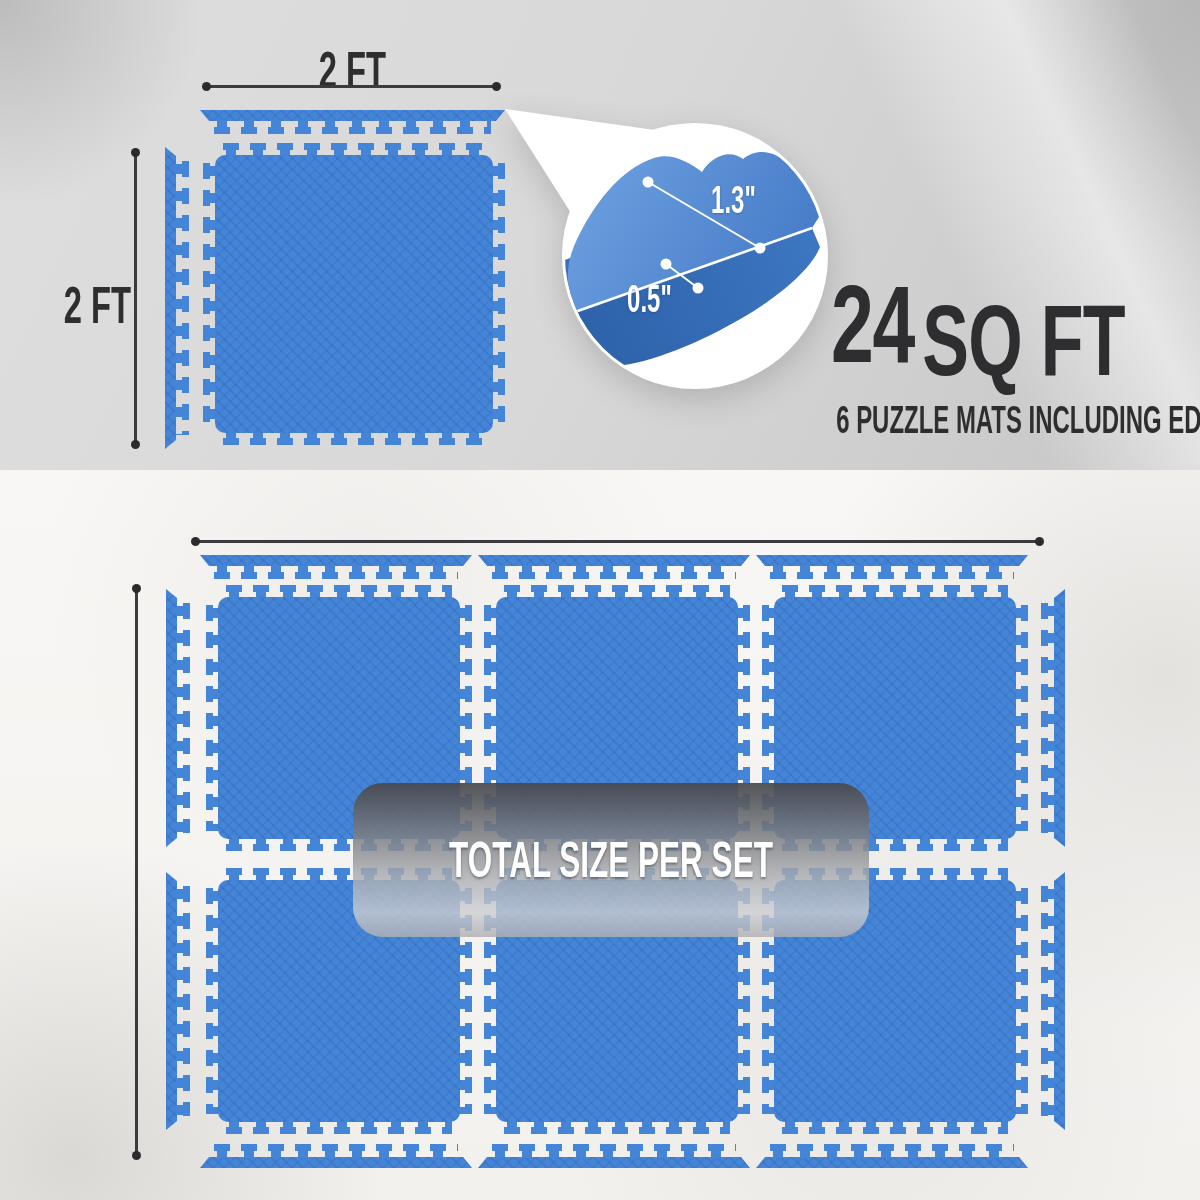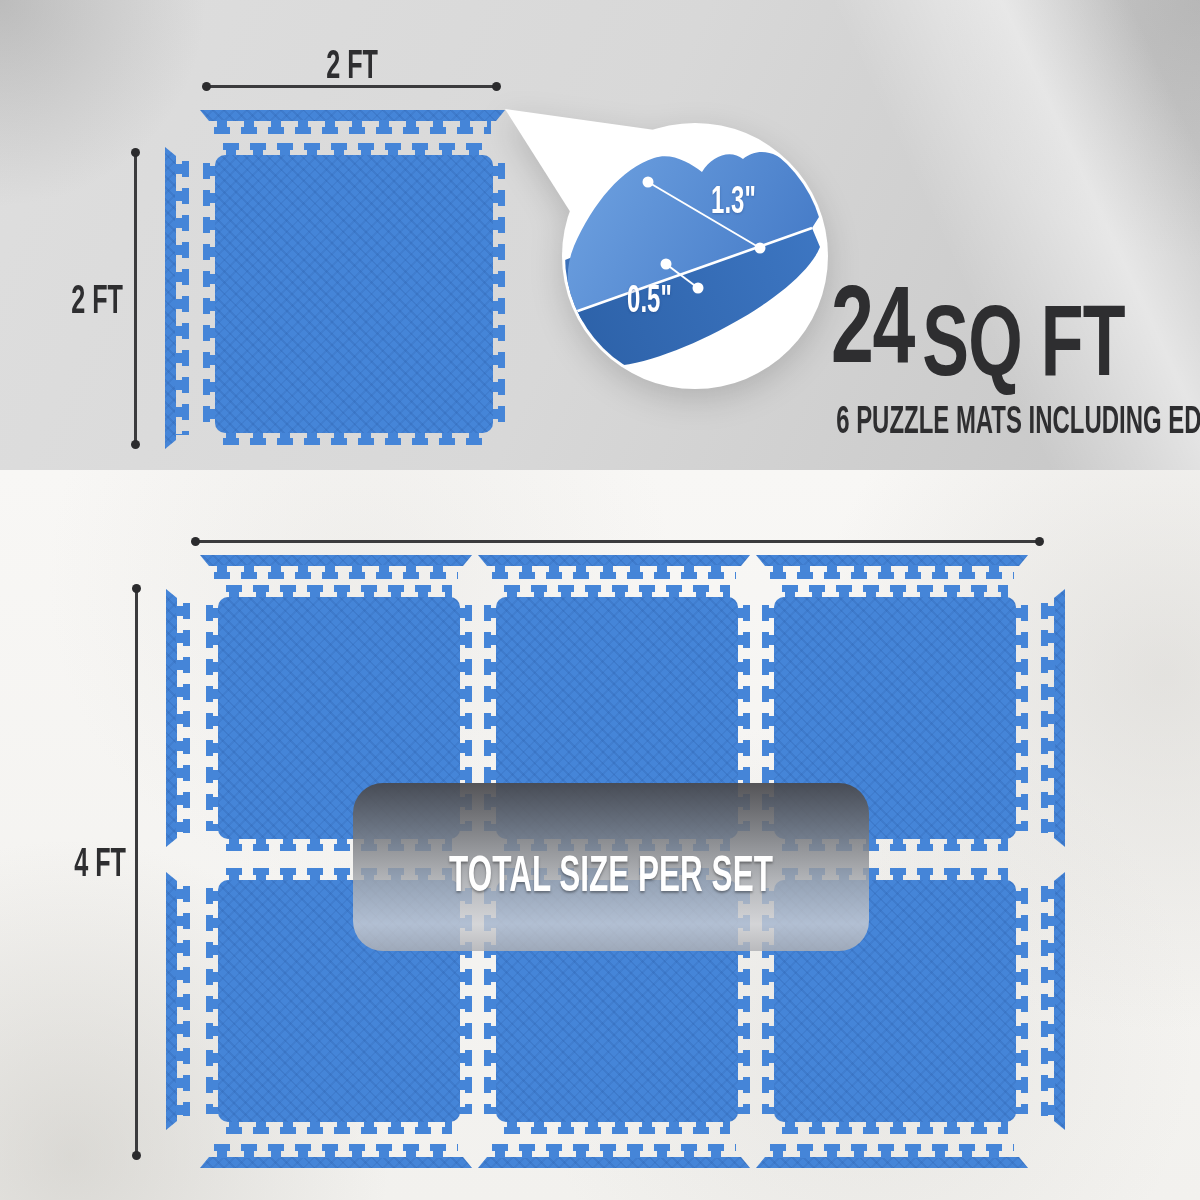--- a/index.html
+++ b/index.html
@@ -29,21 +29,21 @@
     background:
       radial-gradient(circle at 6% 94%, rgba(178,176,170,.38) 0, rgba(0,0,0,0) 24%),
       radial-gradient(circle at 97% 28%, rgba(183,181,176,.30) 0, rgba(0,0,0,0) 28%),
       radial-gradient(circle at 72% 78%, rgba(188,186,181,.20) 0, rgba(0,0,0,0) 32%),
       radial-gradient(circle at 30% 15%, rgba(200,198,193,.18) 0, rgba(0,0,0,0) 30%),
       linear-gradient(#f8f7f5,#f2f1ee);
   }
   
   .dim-line{position:absolute;background:#3b3b3d;}
   .dim-dot{position:absolute;width:9px;height:9px;border-radius:50%;background:#2b2b2d;}
-  .dim-label{position:absolute;font-weight:bold;color:var(--accent-text);text-align:center;line-height:1;font-size:40px;}
+  .dim-label{position:absolute;font-weight:bold;color:var(--accent-text);text-align:center;line-height:1;font-size:52px;}
   .cond{display:inline-block;transform:scaleX(.63);transform-origin:center;white-space:nowrap;}
   
   .mat{position:absolute;}
   .mat-core{
     position:absolute;left:12px;right:12px;top:12px;bottom:12px;border-radius:10px;
     background-color:var(--mat-blue);background-image:var(--tex);
   }
   .teeth{position:absolute;background-repeat:no-repeat;}
   .th-up{height:14px;
     background-image:
@@ -89,21 +89,21 @@
   .inset-label{position:absolute;color:#ffffff;font-weight:bold;font-size:38px;line-height:1;text-align:center;text-shadow:0 1px 3px rgba(20,50,110,.35);}
   
   .headline{position:absolute;left:818px;top:269px;width:320px;display:flex;justify-content:center;align-items:flex-start;color:var(--accent-text);font-weight:bold;line-height:1;transform:scaleX(.70);transform-origin:center;white-space:nowrap;}
   .headline .value{font-size:110px;letter-spacing:-2px;}
   .headline .unit{font-size:100px;margin-top:21px;margin-left:12px;letter-spacing:-1px;}
   .subtitle{position:absolute;left:691px;top:401px;width:440px;text-align:center;font-weight:bold;font-size:38px;line-height:1;color:var(--accent-text);}
   
   .badge{
     position:absolute;left:353px;top:313px;width:516px;height:154px;border-radius:30px;
     background:linear-gradient(180deg, rgba(72,72,76,.93) 0%, rgba(110,112,117,.88) 26%, rgba(165,168,173,.82) 58%, rgba(205,206,210,.80) 84%, rgba(175,176,180,.84) 100%);
-    display:flex;flex-direction:column;align-items:center;justify-content:center;gap:4px;padding-top:14px;
+    display:flex;flex-direction:column;align-items:center;justify-content:center;gap:4px;padding-top:0;
   }
   .badge-title{font-weight:bold;font-size:50px;line-height:1;color:#ffffff;text-shadow:0 2px 3px rgba(0,0,0,.35);}
   .badge-value{font-weight:bold;font-size:82px;line-height:1;color:var(--badge-value-color);}
 </style>
 </head>
 <body>
 
 <div>
 
   <section class="panel-top">
@@ -183,23 +183,20 @@
       <span class="cond">6 PUZZLE MATS INCLUDING EDGE PIECES</span>
     </div>
   </section>
 
   <section class="panel-bottom">
 
     <div class="dim-line" style="left:196px;top:70px;width:844px;height:3px;"></div>
     <div class="dim-dot" style="left:191px;top:67px;"></div>
     <div class="dim-dot" style="left:1035px;top:67px;"></div>
 
-    <div class="dim-label" style="left:10px;top:372px;width:180px;">
-      <span class="cond">4 FT</span>
-    </div>
     <div class="dim-line" style="left:135px;top:118px;width:3px;height:567px;"></div>
     <div class="dim-dot" style="left:132px;top:114px;"></div>
     <div class="dim-dot" style="left:132px;top:681px;"></div>
 
     <div class="strip strip-top" style="left:200px;top:85px;width:272px;">
         <div class="strip-bar"></div>
         <div class="teeth th-down"></div>
       </div>
     <div class="strip strip-top" style="left:478px;top:85px;width:272px;">
         <div class="strip-bar"></div>

